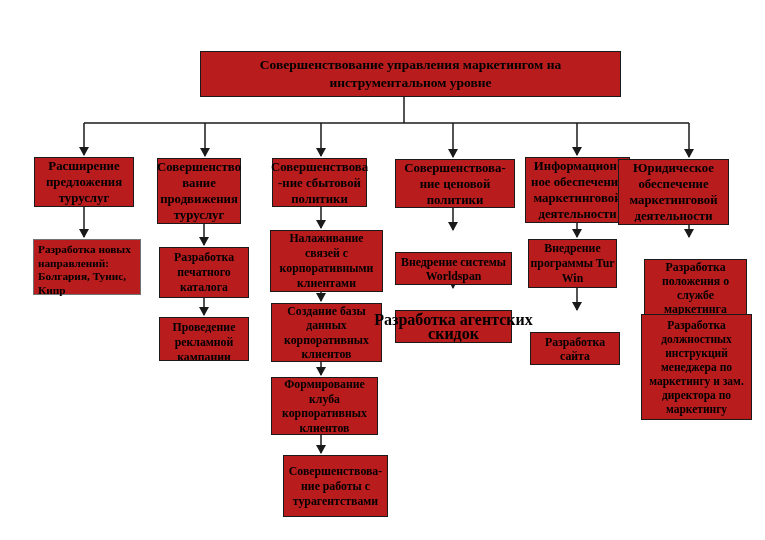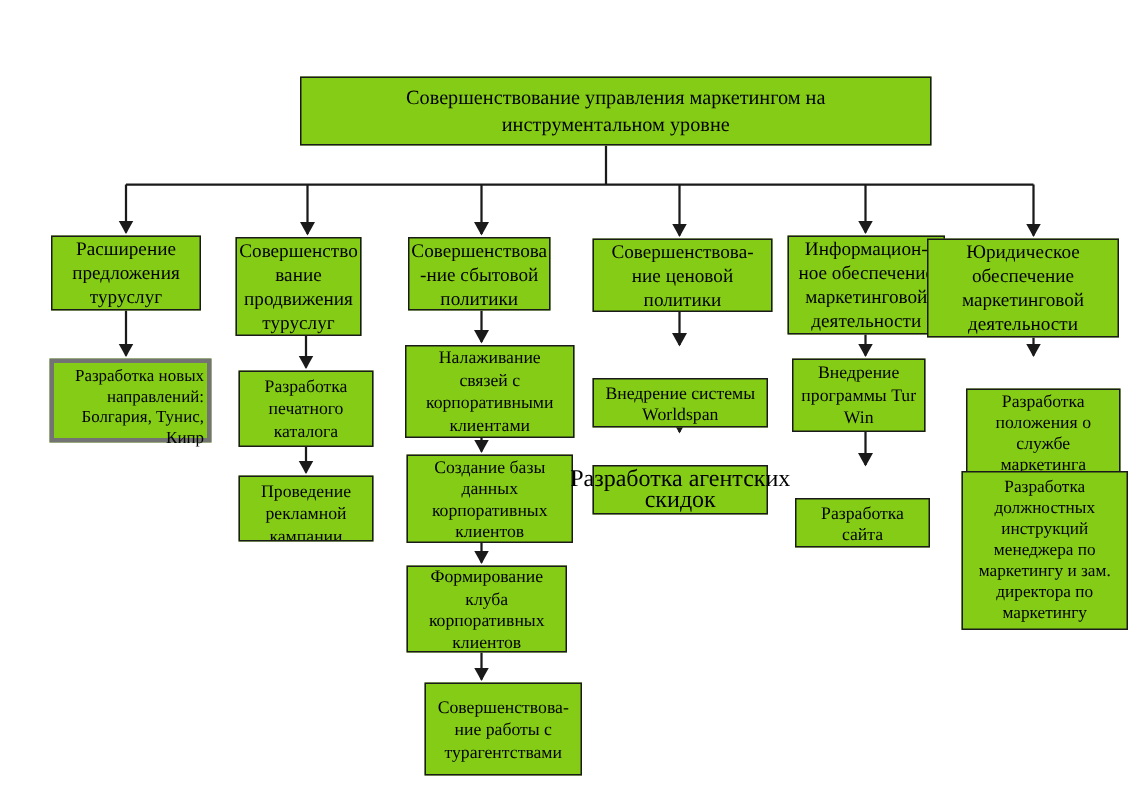--- a/index.html
+++ b/index.html
@@ -2,34 +2,34 @@
 <html><head>
 <meta charset="utf-8">
 <style>
   html,body{margin:0;padding:0;background:#fff;}
   #canvas{
     position:relative;width:765px;height:540px;background:#ffffff;overflow:hidden;
     font-family:"Liberation Serif","DejaVu Serif",serif;
   }
   #wires{position:absolute;left:0;top:0;pointer-events:none;}
   .node{
-    position:absolute;box-sizing:border-box;background:#84cc16;
+    position:absolute;box-sizing:border-box;background:#b91c1c;
     border:1.5px solid #1a1a1a;color:#000;
     display:flex;align-items:center;justify-content:center;
-    text-align:center;white-space:pre;font-weight:400;
+    text-align:center;white-space:pre;font-weight:700;
   }
   .root{font-size:13.5px;line-height:18px;}
   .hdr{font-size:12.8px;line-height:16px;}
   .sub{font-size:11.8px;line-height:15px;}
   .lh14{line-height:14px;margin-top:20px;}
   .lh145{line-height:14.5px;}
   .small{font-size:11.5px;line-height:14px;}
   .note{
-    display:block;text-align:right;font-size:11.3px;line-height:13.5px;
-    padding:3px 2px 0 4px;border:3px solid #737373;
+    display:block;text-align:left;font-size:11.3px;line-height:13.5px;
+    padding:3px 2px 0 4px;border:1px solid #737373;
   }
   .clip{display:block;overflow:hidden;padding-top:2px;}
 </style>
 </head>
 <body>
 
 <div id="canvas">
 
   <svg id="wires" width="765" height="540" viewBox="0 0 765 540">
     <defs>
@@ -122,21 +122,21 @@
   <div class="node hdr" style="left:525px;top:157px;width:105px;height:66px">Информацион-
 ное обеспечение
 маркетинговой
 деятельности</div>
   <div class="node sub" style="left:528px;top:239px;width:89px;height:49px">Внедрение
 программы Tur
 Win</div>
   <div class="node sub lh14" style="left:530px;top:312px;width:90px;height:33px">Разработка
 сайта</div>
 
-  <div class="node hdr" style="left:618px;top:159px;width:128px;height:66px">Юридическое
+  <div class="node hdr" style="left:618px;top:159px;width:111px;height:66px">Юридическое
 обеспечение
 маркетинговой
 деятельности</div>
   <div class="node sub lh14" style="left:644px;top:239px;width:103px;height:58px">Разработка
 положения о
 службе
 маркетинга</div>
   <div class="node small" style="left:641px;top:314px;width:111px;height:106px">Разработка
 должностных
 инструкций

